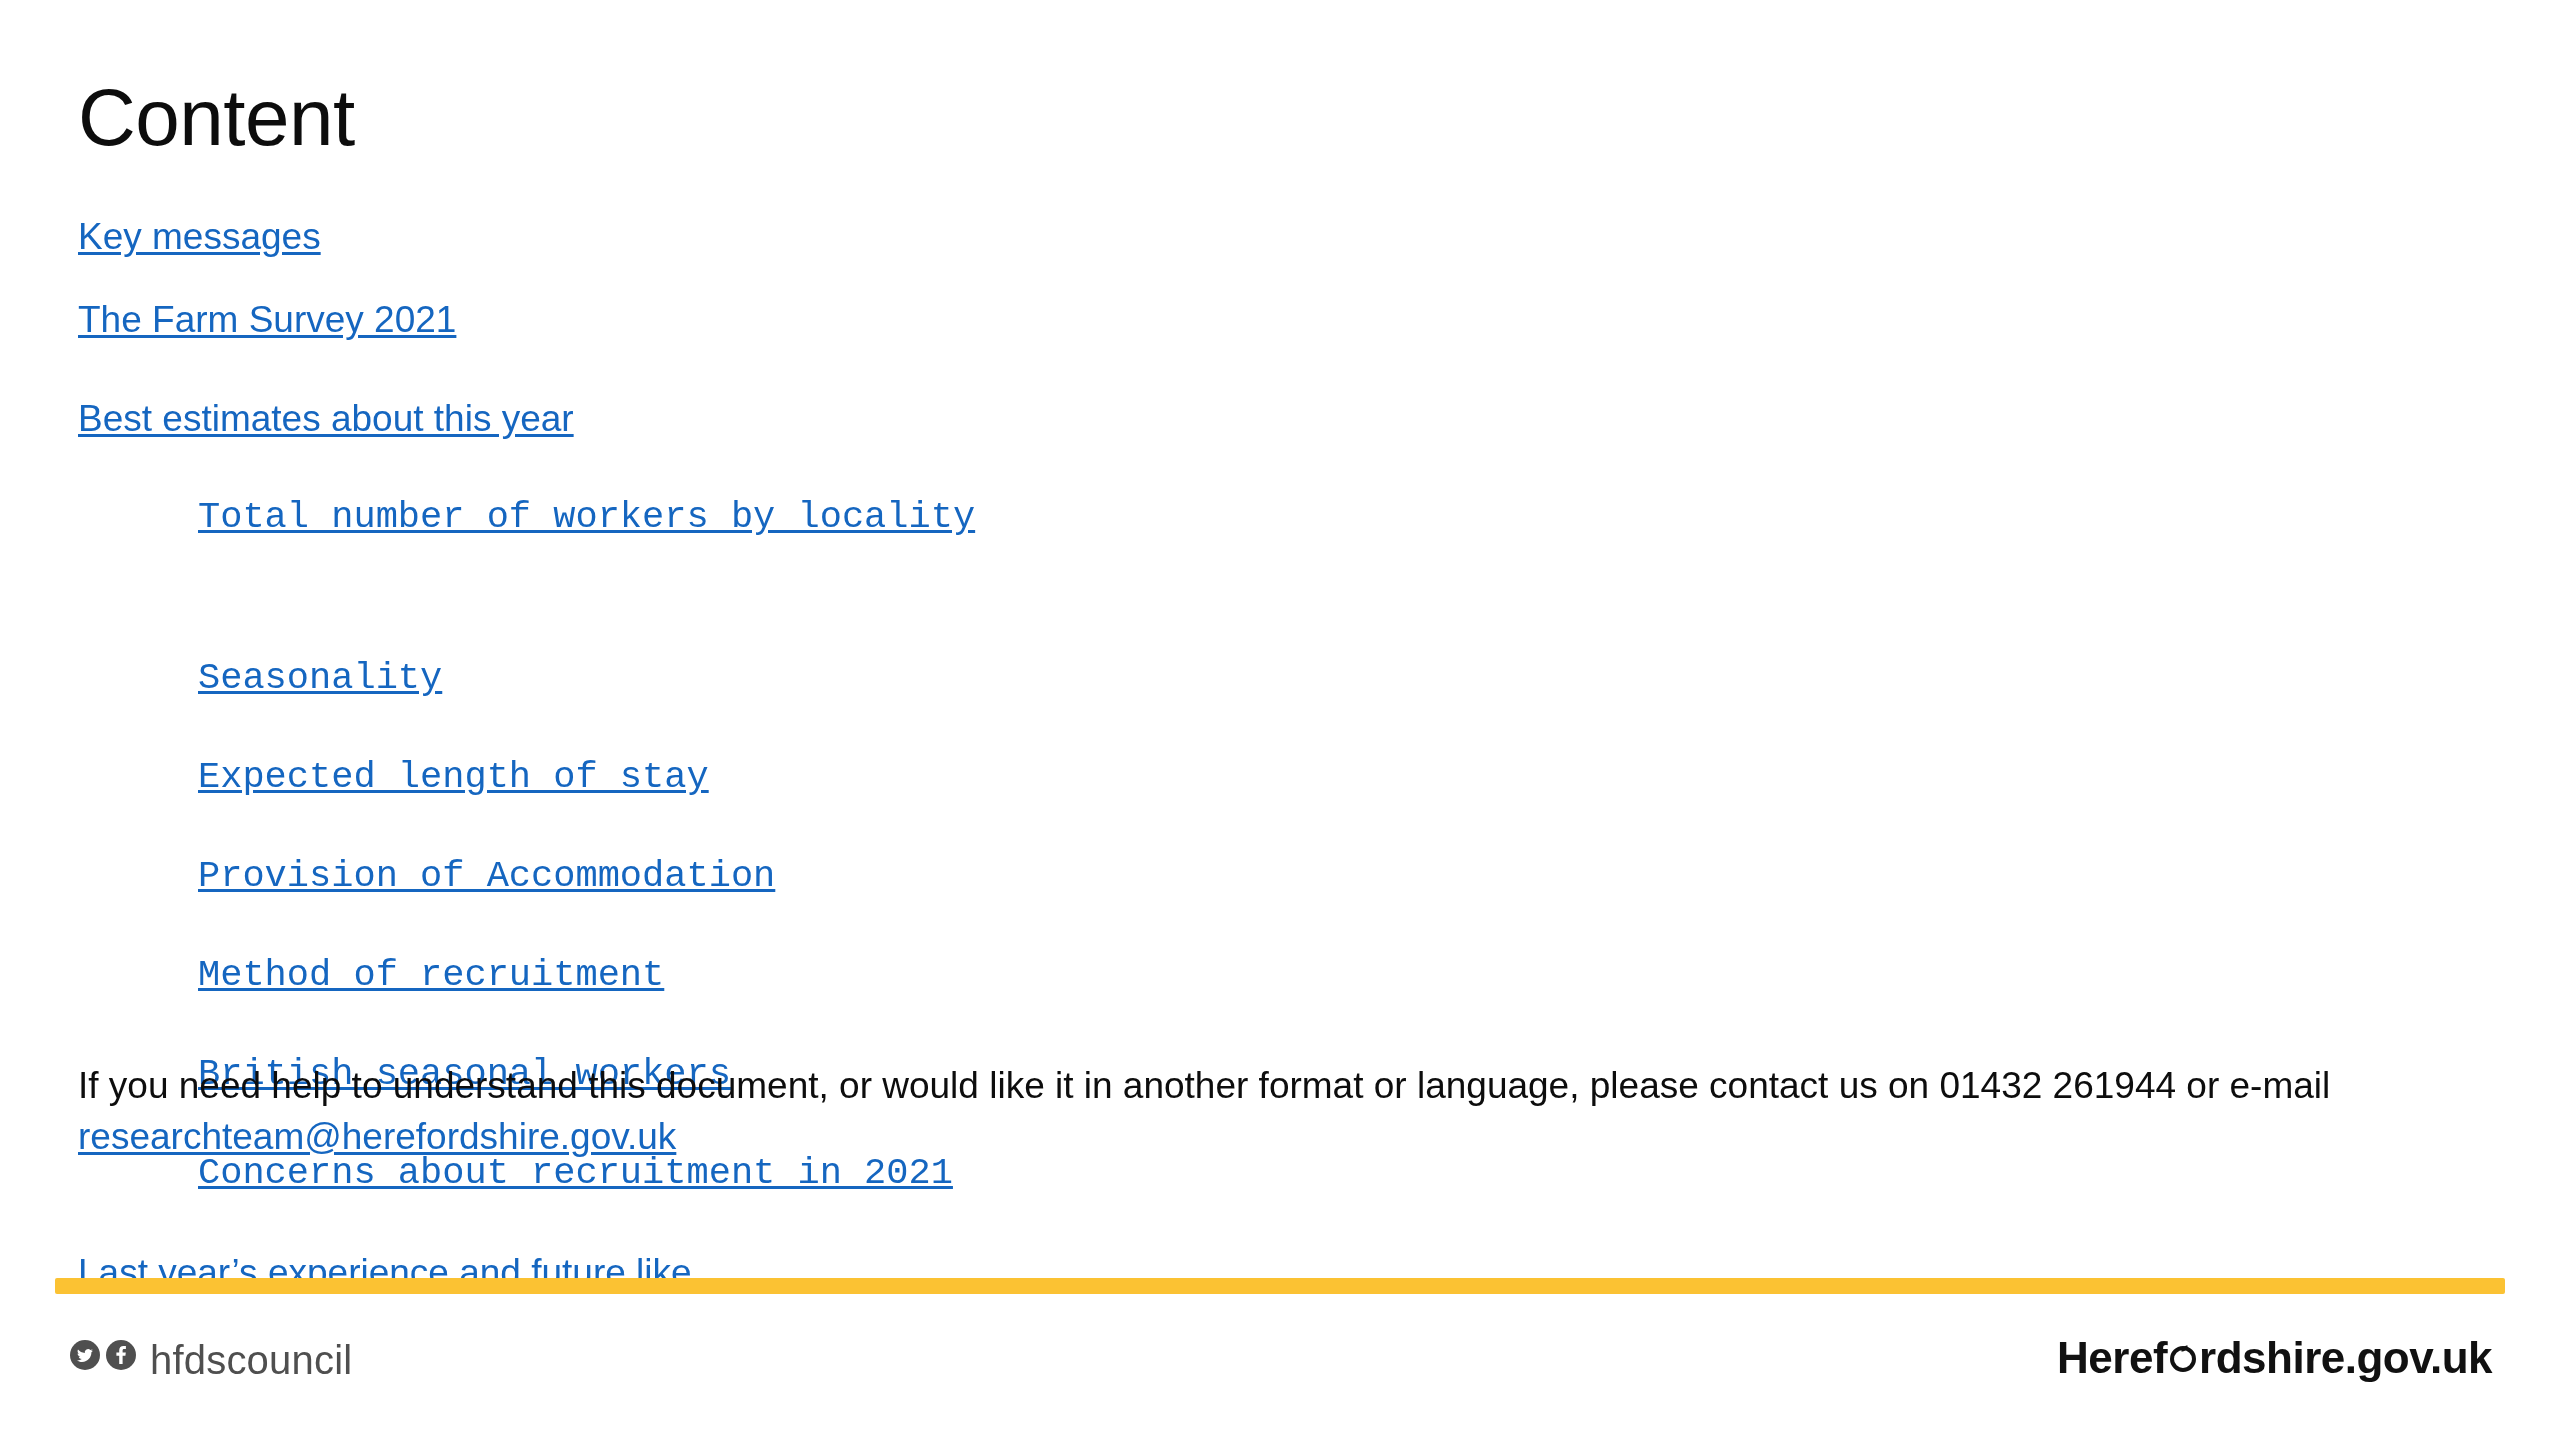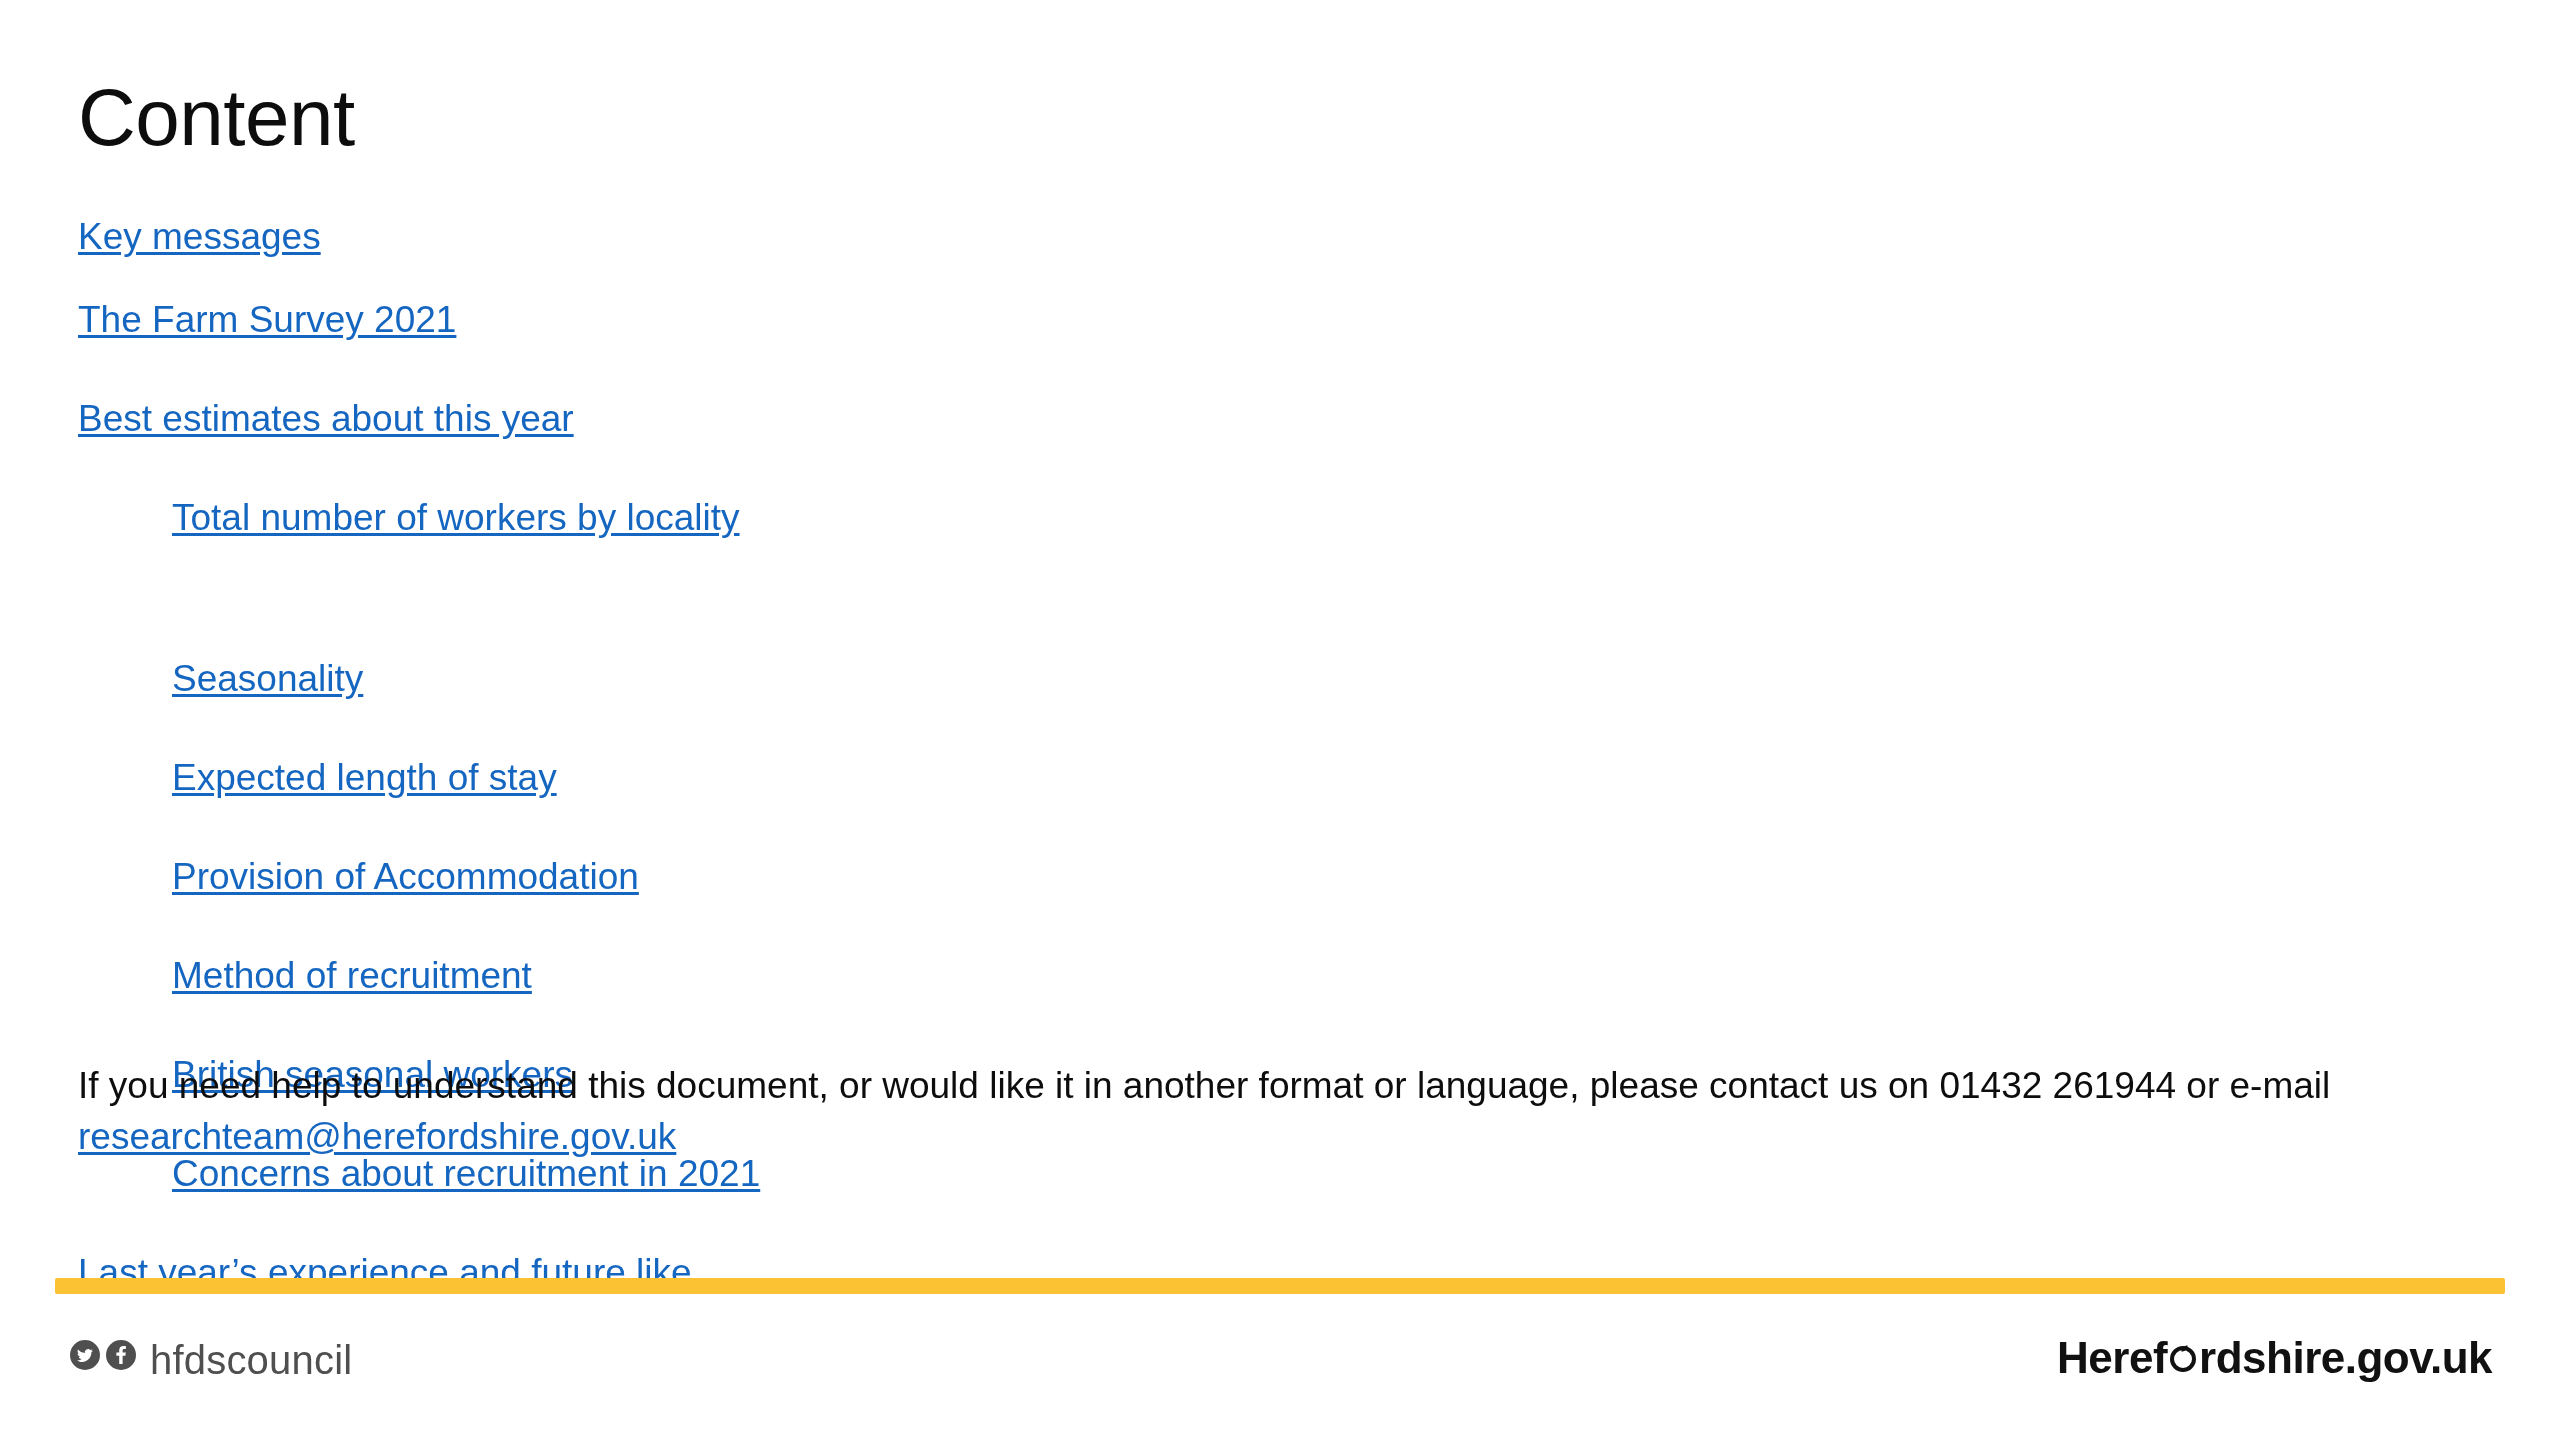--- a/index.html
+++ b/index.html
@@ -44,21 +44,21 @@
     font-size: 37px;
     line-height: 1.0;
     white-space: nowrap;
     cursor: pointer;
   }
   .toc-row {
     margin: 0;
     padding: 0;
   }
   .level-0 { margin-left: 0px; }
-  .level-1 { margin-left: 94px; }
+  .level-1 { margin-left: 120px; font-family: Liberation Mono, monospace; }
 
   .row-gap-tight { height: 46px; }
   .row-gap-normal { height: 62px; }
 
   .help-block {
     position: absolute;
     left: 78px;
     top: 1060px;
     width: 2400px;
     font-size: 37px;

